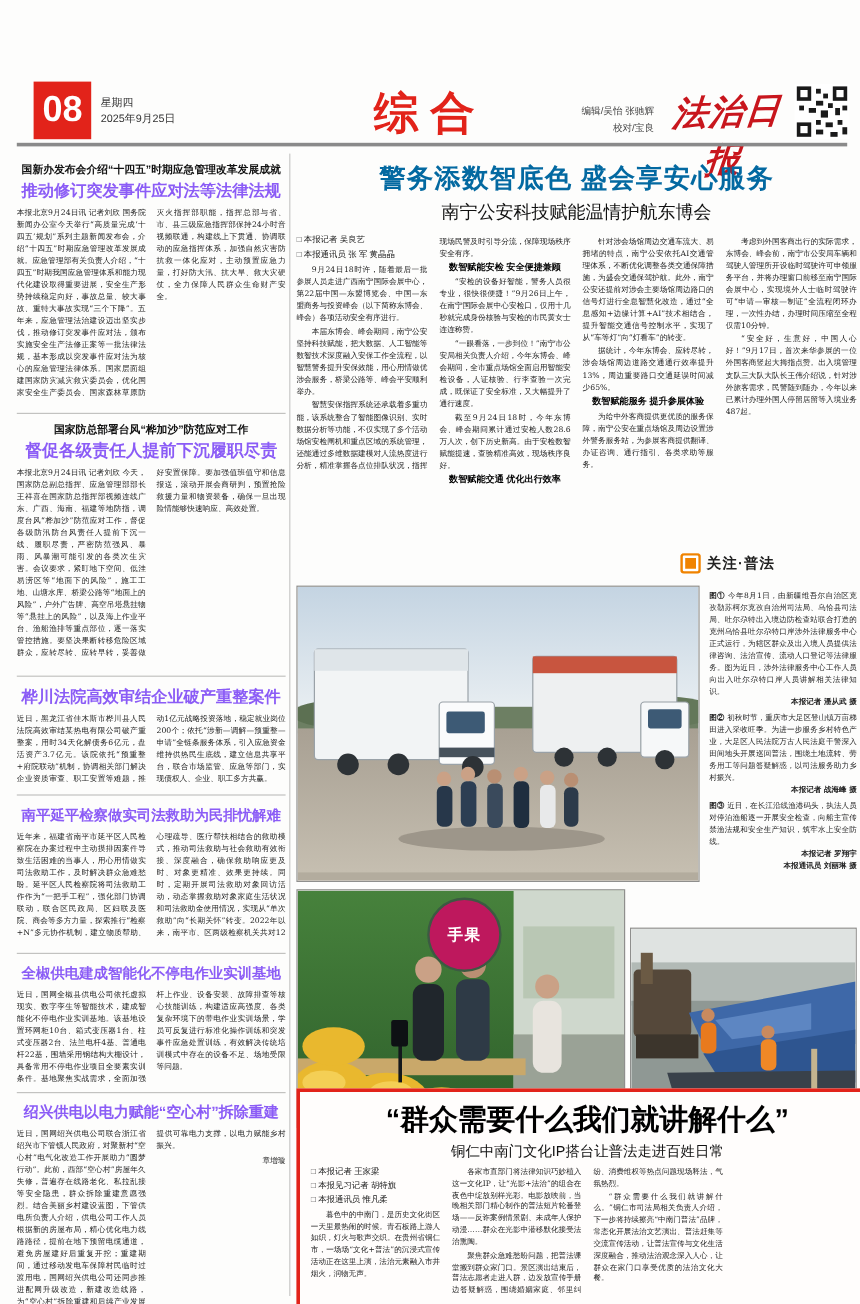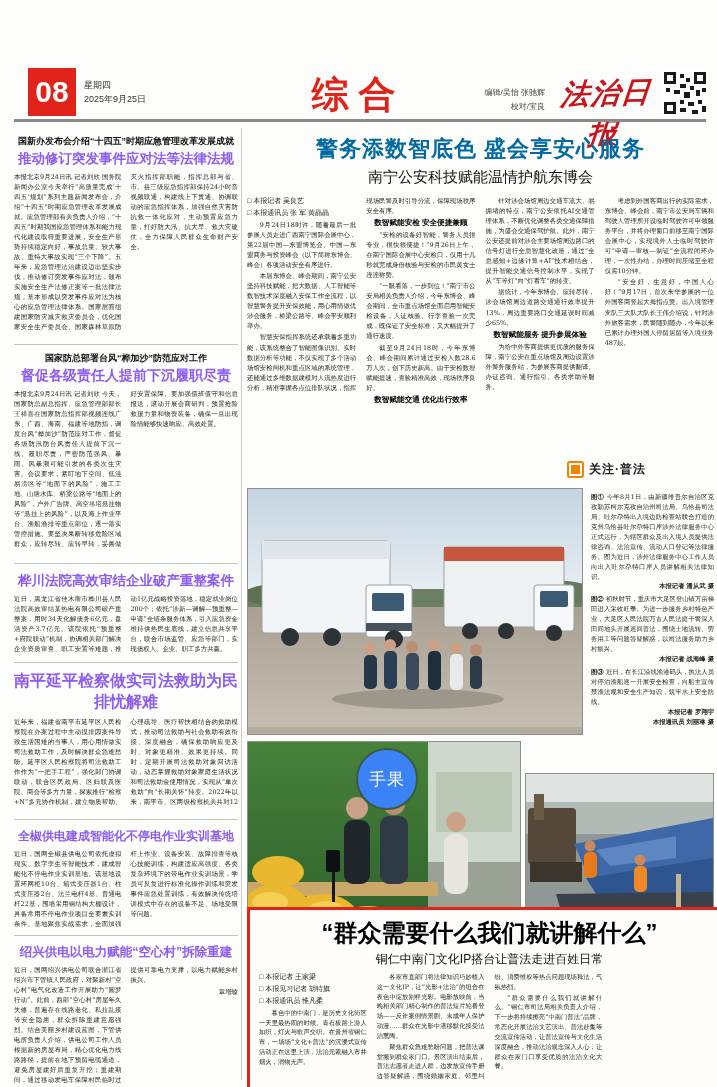--- a/index.html
+++ b/index.html
@@ -22,21 +22,21 @@
   .headrule{position:absolute;left:14px;top:119px;width:692px;height:3px;background:#8a8a8a;}
   
   .rail{position:absolute;left:14px;top:128px;width:224px;}
   .art{border-bottom:1px solid #c2c2c0;padding:6px 0 5px 0;}
   .art:last-child{border-bottom:none;}
   .kicker{font-size:9px;font-weight:bold;text-align:center;color:#111;margin:1px 0 2px 0;
           font-family:"Liberation Sans",sans-serif;}
   .ht{font-weight:bold;text-align:center;color:#8b5cf6;margin:2px 0 5px 0;
       font-family:"Liberation Sans",sans-serif;}
   .h1a{font-size:13.5px;}.h2a{font-size:14px;}.h3a{font-size:13.5px;}
-  .h4a{font-size:16px;}.h5a{font-size:12px;}.h6a{font-size:12.5px;}
+  .h4a{font-size:12px;}.h5a{font-size:12px;}.h6a{font-size:12.5px;}
   .bodytxt{font-size:6.4px;line-height:1.56;text-align:justify;color:#232323;overflow:hidden;
            column-gap:9px;column-count:2;column-fill:auto;}
   .by{display:block;text-align:right;font-size:6.4px;margin-top:2px;color:#232323;}
   .b1{height:166px;}.b2{height:168px;}.b3{height:62px;}.b4{height:96px;}.b5{height:80px;}.b6{height:152px;}
   .vrule{position:absolute;left:241px;top:128px;width:1px;height:952px;background:#c9c9c7;}
   
   .main{position:absolute;left:247px;top:130px;width:467px;}
   .mhead{font-size:22px;font-weight:bold;text-align:center;letter-spacing:1px;color:#0369a1;
          font-family:"Liberation Sans",sans-serif;margin:4px 0 2px 0;}
   .msub{font-size:15px;text-align:center;color:#111;margin:4px 0 0 0;
@@ -58,22 +58,22 @@
           font-size:6.3px;line-height:1.58;text-align:justify;color:#232323;}
   .capcol p{margin:0 0 3px 0;}
   .capcol .tag{font-weight:bold;}
   .capby{display:block;text-align:right;font-weight:bold;}
   .badge{position:absolute;left:320px;top:-27px;display:flex;align-items:center;}
   .badge .bicon{width:17px;height:17px;background:#f08300;border-radius:3px;margin-right:5px;
                 box-shadow:inset 0 0 0 2px #f08300, inset 0 0 0 4px #fff;}
   .badge .btxt{font-size:12px;font-weight:bold;color:#222;font-family:"Liberation Sans",sans-serif;
                letter-spacing:1px;}
   .signcircle{position:absolute;left:108px;top:6px;width:58px;height:58px;border-radius:50%;
-              background:#3b82f6;color:#fff;display:flex;align-items:center;justify-content:center;
-              font-size:17px;font-weight:normal;letter-spacing:1px;border:2px solid #3c5a42;}
+              background:#be185d;color:#fff;display:flex;align-items:center;justify-content:center;
+              font-size:13px;font-weight:bold;letter-spacing:1px;border:2px solid #3c5a42;}
   
   .redbox{position:absolute;left:247px;top:907px;width:461px;height:172px;border:3px solid #e2231a;
           background:#fffdfc;padding:5px 9px;box-sizing:content-box;}
   .rhead{font-size:24px;font-weight:bold;text-align:center;color:#000;margin:2px 0 1px 0;
          font-family:"Liberation Sans",sans-serif;}
   .rsub{font-size:12px;text-align:center;color:#111;margin:2px 0 4px 0;
         font-family:"Liberation Sans",sans-serif;}
   .rcols{height:112px;column-count:4;column-gap:10px;column-fill:auto;font-size:6.3px;
          line-height:1.56;text-align:justify;color:#232323;overflow:hidden;}
   .rcols p{margin:0 0 1px 0;text-indent:2em;}

